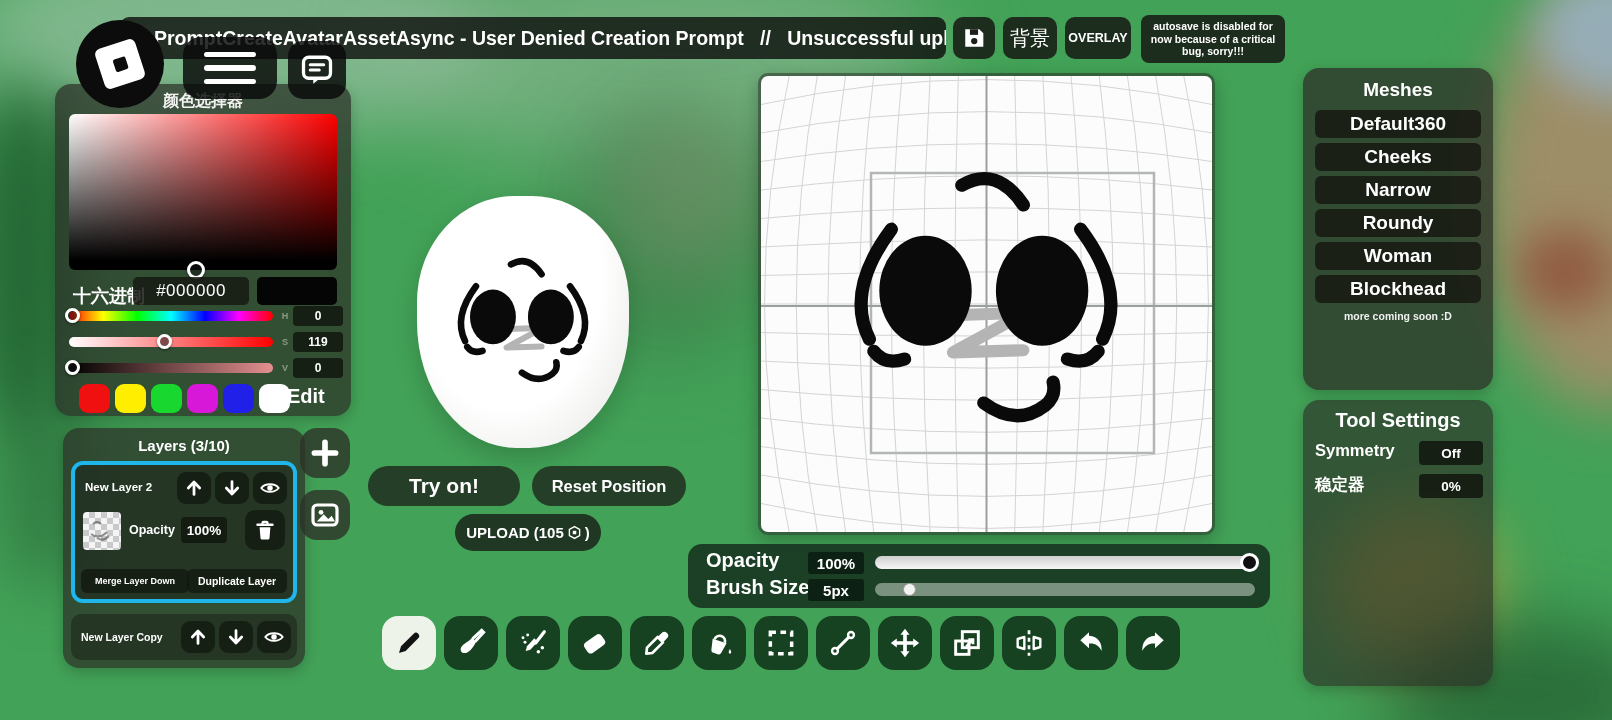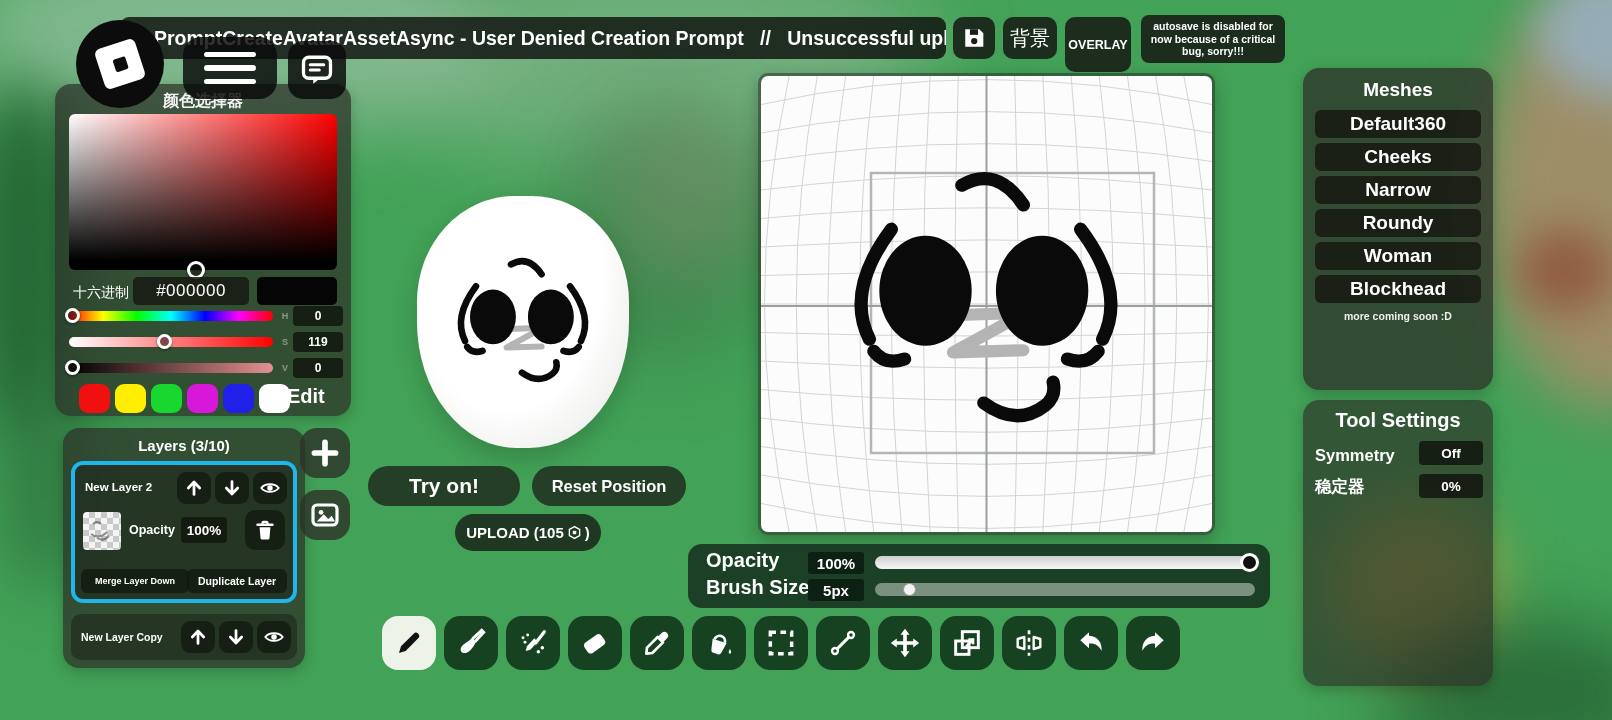--- a/index.html
+++ b/index.html
@@ -23,36 +23,36 @@
     transform:rotate(-18deg);display:flex;align-items:center;justify-content:center;}
   #roblox-logo .sq .hole{width:13px;height:13px;background:#0c0c0c;border-radius:2px;}
   #menu-btn{position:absolute;left:183px;top:37px;width:94px;height:62px;border-radius:18px;
     background:rgba(10,11,9,.84);z-index:6;display:flex;flex-direction:column;
     align-items:center;justify-content:center;gap:8px;}
   #menu-btn i{display:block;width:52px;height:5.5px;background:#fff;border-radius:3px;}
   #chat-btn{position:absolute;left:288px;top:41px;width:58px;height:58px;border-radius:15px;
     background:rgba(10,11,9,.84);z-index:6;display:flex;align-items:center;justify-content:center;}
   #save-btn{position:absolute;left:953px;top:17px;width:42px;height:42px;z-index:3;}
   #bg-btn{position:absolute;left:1003px;top:17px;width:54px;height:42px;font-size:20px;z-index:3;}
-  #overlay-btn{position:absolute;left:1065px;top:17px;width:66px;height:55px;
+  #overlay-btn{position:absolute;left:1065px;top:17px;width:66px;height:42px;
     font-size:12.5px;font-weight:700;z-index:3;}
   #autosave-note{position:absolute;left:1141px;top:15px;width:136px;height:48px;border-radius:8px;
     font-size:10.5px;font-weight:700;text-align:center;line-height:1.2;padding:0 4px;z-index:3;}
   #app-title{position:absolute;left:1285px;top:16px;width:206px;height:44px;
     font-size:20px;font-weight:700;z-index:3;}
 
   
   #color-picker{left:55px;top:84px;width:296px;height:332px;}
   #cp-title{text-align:center;font-size:16px;font-weight:700;margin-top:7px;color:#f2f2f2;}
   #cp-grad{position:absolute;left:14px;top:30px;width:268px;height:156px;border-radius:6px;
     background:linear-gradient(to bottom,rgba(0,0,0,0) 0%,#000 94%),linear-gradient(to right,#fff,#f00);}
   .ring-knob{position:absolute;border:3px solid #fff;border-radius:50%;
     box-shadow:0 1px 3px rgba(0,0,0,.5);background:rgba(20,20,20,.55);}
   #cp-grad-knob{left:118px;bottom:-9px;width:12px;height:12px;}
-  #cp-hex-label{position:absolute;left:18px;top:200px;font-size:14px;font-weight:400;}
+  #cp-hex-label{position:absolute;left:18px;top:200px;font-size:18px;font-weight:700;}
   #cp-hex-input{position:absolute;left:78px;top:193px;width:116px;height:28px;border-radius:5px;
     font-size:17px;font-weight:400;letter-spacing:.5px;}
   #cp-current{position:absolute;left:202px;top:193px;width:80px;height:28px;border-radius:5px;}
   .cp-slider{position:absolute;left:14px;width:204px;height:10px;border-radius:5px;}
   .cp-slider .ring-knob{width:9px;height:9px;top:-3px;}
   #cp-hue{top:227px;background:linear-gradient(to right,#f00,#ff0,#0f0,#0ff,#00f,#f0f,#f00);}
   #cp-sat{top:253px;background:linear-gradient(to right,#fff,#f00);}
   #cp-val{top:279px;background:linear-gradient(to right,#000,#e59090);}
   .cp-slider-label{position:absolute;left:224px;width:12px;font-size:9px;font-weight:700;
     color:rgba(235,245,225,.45);text-align:center;}
@@ -142,21 +142,21 @@
   .mesh-btn{width:166px;height:28px;border-radius:6px;margin:5px auto 0 auto;
     background:rgba(23,25,19,.85);font-size:19px;font-weight:700;display:flex;
     align-items:center;justify-content:center;}
   .mesh-btn.selected{background:#f5f5f3;color:#101010;}
   #meshes-list{margin-top:9px;}
   #meshes-footer{text-align:center;font-size:10.5px;font-weight:700;margin-top:7px;color:#efefef;}
 
   
   #tool-settings-panel{left:1303px;top:400px;width:190px;height:286px;background:rgba(42,47,38,.66);}
   #ts-title{text-align:center;font-size:20px;font-weight:700;margin-top:9px;}
-  .ts-row{display:flex;align-items:flex-end;justify-content:space-between;
+  .ts-row{display:flex;align-items:flex-start;justify-content:space-between;
     padding:0 10px 0 12px;margin-top:9px;}
   .ts-row .lbl{font-size:16.5px;font-weight:700;}
   .ts-row .val{width:64px;height:24px;border-radius:4px;background:rgba(18,21,14,.85);
     font-size:13.5px;font-weight:700;display:flex;align-items:center;justify-content:center;}
 </style>
 </head>
 <body>
 
 <div class="screen">
 

